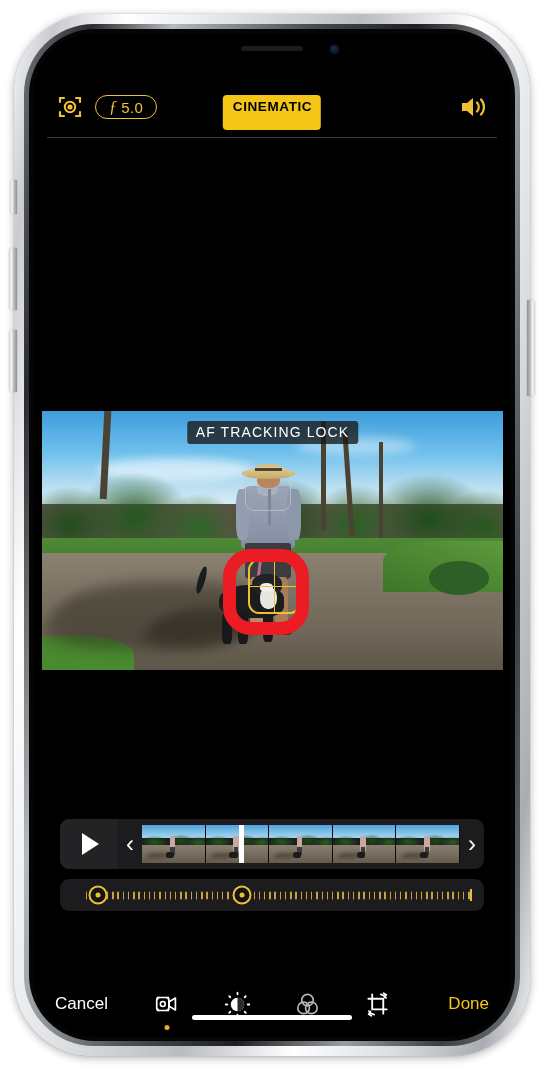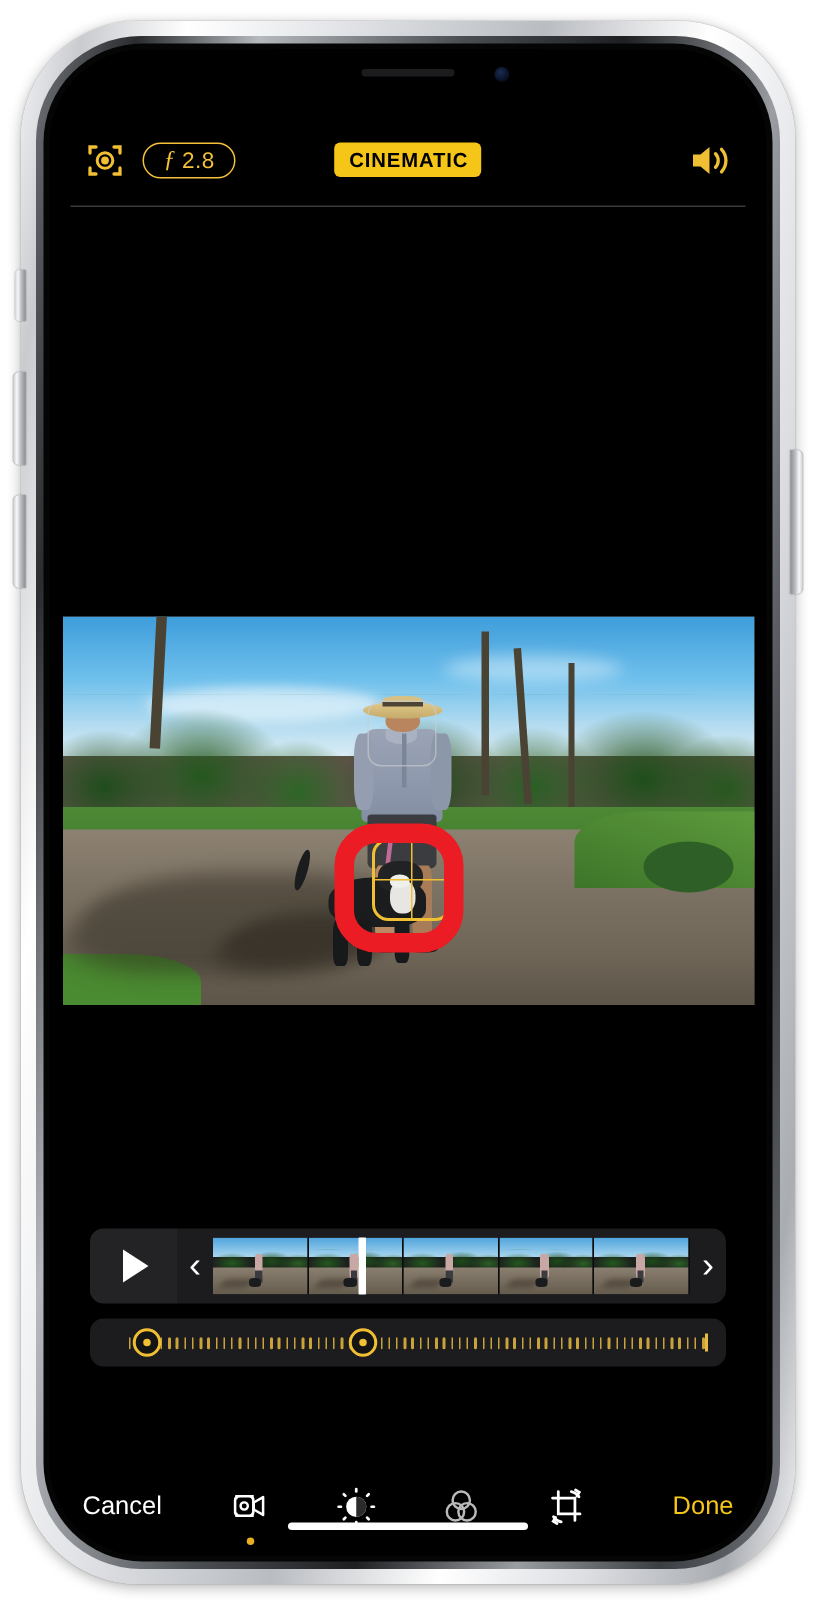--- a/index.html
+++ b/index.html
@@ -54,21 +54,21 @@
   .topbar{position:absolute;left:0;top:52px;width:478px;height:46px;
      display:flex;align-items:center;}
   .depth-icon{position:absolute;left:23px;top:8px;width:28px;height:28px;}
   .fstop{position:absolute;left:62px;top:10px;height:24px;padding:0 13px;
      border:1.6px solid #f3c13a;border-radius:13px;color:#f3c13a;
      font-size:15px;letter-spacing:.3px;display:flex;align-items:center;gap:4px;
      box-sizing:border-box;}
   .fstop .fital{font-style:italic;font-family:"Liberation Serif",serif;font-size:16px;}
   .cine-badge{position:absolute;left:50%;transform:translateX(-50%);top:10px;
      background:#f5c518;color:#000;font-size:13.5px;font-weight:bold;letter-spacing:.6px;
-     padding:4px 9px 4px 10px;border-radius:4px;}
+     padding:4px 9px 16px 10px;border-radius:4px;}
   .spk{position:absolute;right:22px;top:9px;width:30px;height:26px;}
   .divider{position:absolute;left:14px;top:104px;width:450px;height:1px;
      background:#3a3a3c;}
 
   
   .preview{position:absolute;left:9px;top:378px;width:461px;height:259px;overflow:hidden;
      background:#5c5347;}
   .sky{position:absolute;left:0;top:0;width:100%;height:36%;
      background:linear-gradient(180deg,#3e9ddb 0%,#6fc0ec 45%,#b4dcf0 78%,#d9ecf5 100%);}
   .cloudA{position:absolute;left:12%;top:18%;width:34%;height:9%;border-radius:50%;
@@ -259,21 +259,21 @@
             <path d="M4 19v4h4"></path>
               <path d="M24 19v4h-4"></path>
           </g>
           <circle cx="14" cy="14" r="5.2" fill="none" stroke="#f0bf33" stroke-width="2"></circle>
           <circle cx="14" cy="14" r="2.6" fill="#f0bf33"></circle>
         </svg>
       </div>
 
       <div class="fstop">
         <span class="fital">ƒ</span>
-        <span>2.8</span>
+        <span>5.0</span>
       </div>
 
       <div class="cine-badge">CINEMATIC</div>
 
       <div class="spk">
         <svg viewBox="0 0 30 26" width="30" height="26">
           <path d="M3 9h5l6-5v18l-6-5H3z" fill="#f0bf33"></path>
           <path d="M18 8.5a6.5 6.5 0 0 1 0 9" fill="none" stroke="#f0bf33" stroke-width="2.2" stroke-linecap="round"></path>
           <path d="M22 5.5a11 11 0 0 1 0 15" fill="none" stroke="#f0bf33" stroke-width="2.2" stroke-linecap="round"></path>
         </svg>
@@ -317,20 +317,21 @@
       <div class="dog-tail"></div>
       <div class="dog-body"></div>
       <div class="dog-leg" style="left:39%;top:78%;width:2.2%;height:12%;"></div>
       <div class="dog-leg" style="left:42.5%;top:78%;width:2.2%;height:12%;"></div>
       <div class="dog-leg" style="left:48%;top:77%;width:2.2%;height:12%;"></div>
       <div class="dog-head"></div>
       <div class="dog-chest"></div>
       <div class="dog-snout"></div>
 
       <div class="face-box"></div>
+      <div class="af-label">AF TRACKING LOCK</div>
       <div class="af-box"></div>
       <div class="red-ring"></div>
     </div>
 
     <div class="strip-wrap">
       <div class="play-btn">
         <div class="play-tri"></div>
       </div>
       <div class="trim-left">‹</div>
       <div class="frames">

